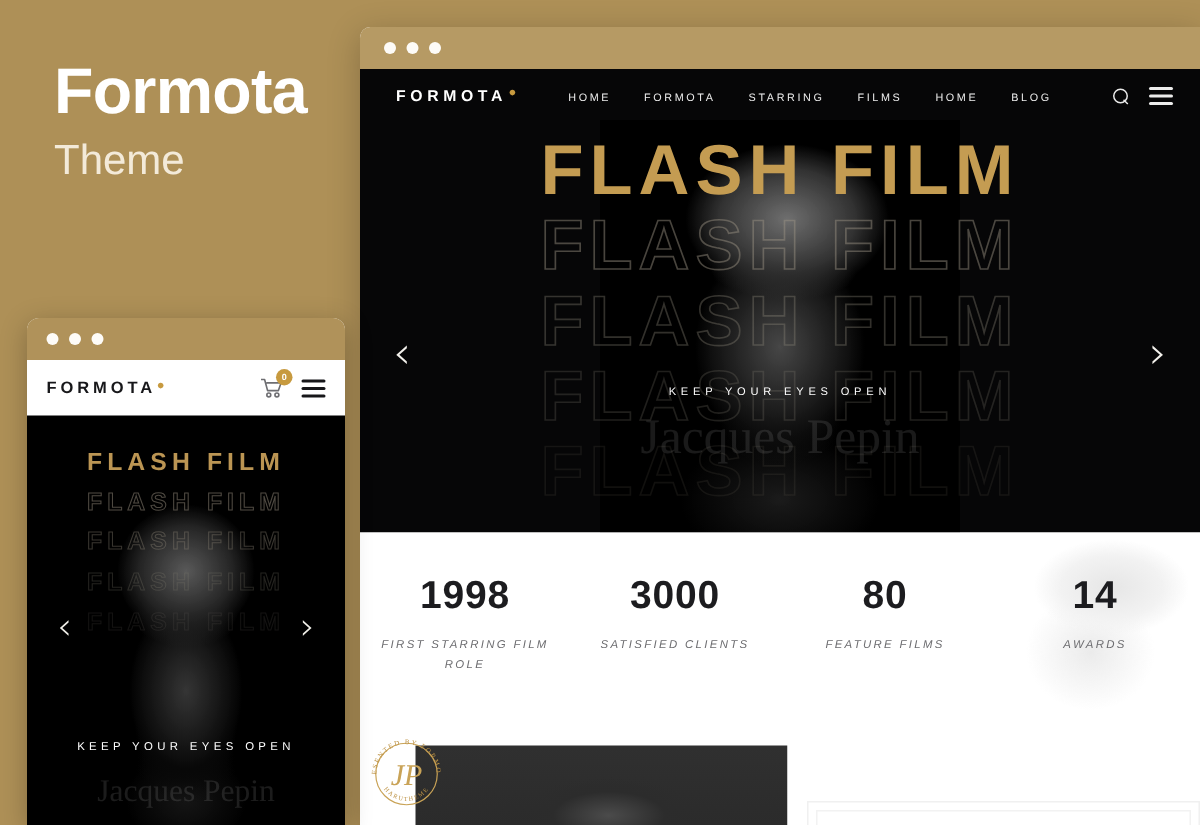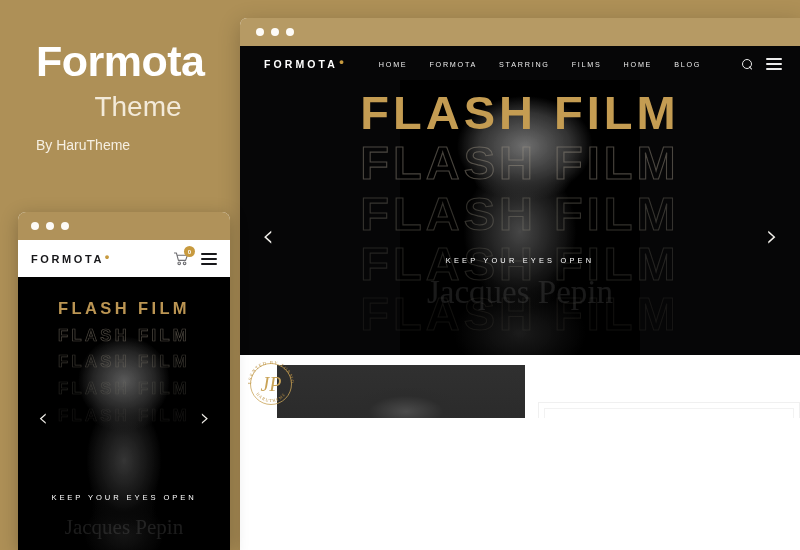--- a/index.html
+++ b/index.html
@@ -14,21 +14,21 @@
   #promo{
     position:absolute; left:0; top:0; width:240px; height:550px;
     padding:40px 0 0 36px; z-index:5;
   }
   #promo .t1{
     font-size:43px; font-weight:bold; color:#ffffff;
     letter-spacing:-0.5px; line-height:1.0;
   }
   #promo .t2{
     font-size:28px; font-weight:300; color:#f3ead9;
-    margin-top:10px; line-height:1.0;text-align:center;
+    margin-top:10px; line-height:1.0;
   }
   #promo .t3{
     font-size:14px; font-weight:400; color:#f6efe2;
     margin-top:16px;
   }
 
   
   #mobile{
     position:absolute; left:18px; top:212px; width:212px; height:338px;
     background:#ffffff; border-radius:8px 8px 0 0; overflow:hidden;
@@ -212,21 +212,20 @@
     position:absolute; left:304px; top:53px; width:250px; height:10px;
     border:1px solid #f2f2f2; border-bottom:0; background:#fff;
   }
 </style>
 </head>
 <body>
 
 <div id="promo">
   <div class="t1">Formota</div>
   <div class="t2">Theme</div>
-  <div class="t3">By HaruTheme</div>
 </div>
 
 <div id="desk">
 
   <div class="dbar">
     <i></i>
     <i></i>
     <i></i>
   </div>
 
@@ -264,20 +263,39 @@
       <div class="s4">FLASH FILM</div>
     </div>
 
     <div class="dname">Jacques Pepin</div>
     <div class="dcap">KEEP YOUR EYES OPEN</div>
 
     <div class="darrow l">‹</div>
     <div class="darrow r">›</div>
   </div>
 
+  <div class="stats">
+    <div class="ghost"></div>
+    <div class="stat">
+      <div class="num">1998</div>
+      <div class="lab">FIRST STARRING FILM ROLE</div>
+    </div>
+    <div class="stat">
+      <div class="num">3000</div>
+      <div class="lab">SATISFIED CLIENTS</div>
+    </div>
+    <div class="stat">
+      <div class="num">80</div>
+      <div class="lab">FEATURE FILMS</div>
+    </div>
+    <div class="stat">
+      <div class="num">14</div>
+      <div class="lab">AWARDS</div>
+    </div>
+  </div>
 
   <div class="showcase">
     <div class="scard"></div>
     <div class="sgap"></div>
     <div class="sline"></div>
     <div class="sline2"></div>
     <div class="seal">
       <svg width="54" height="54" viewBox="0 0 54 54">
         <defs>
           <path id="arcTop" d="M 7,27 A 20,20 0 0 1 47,27"></path>

